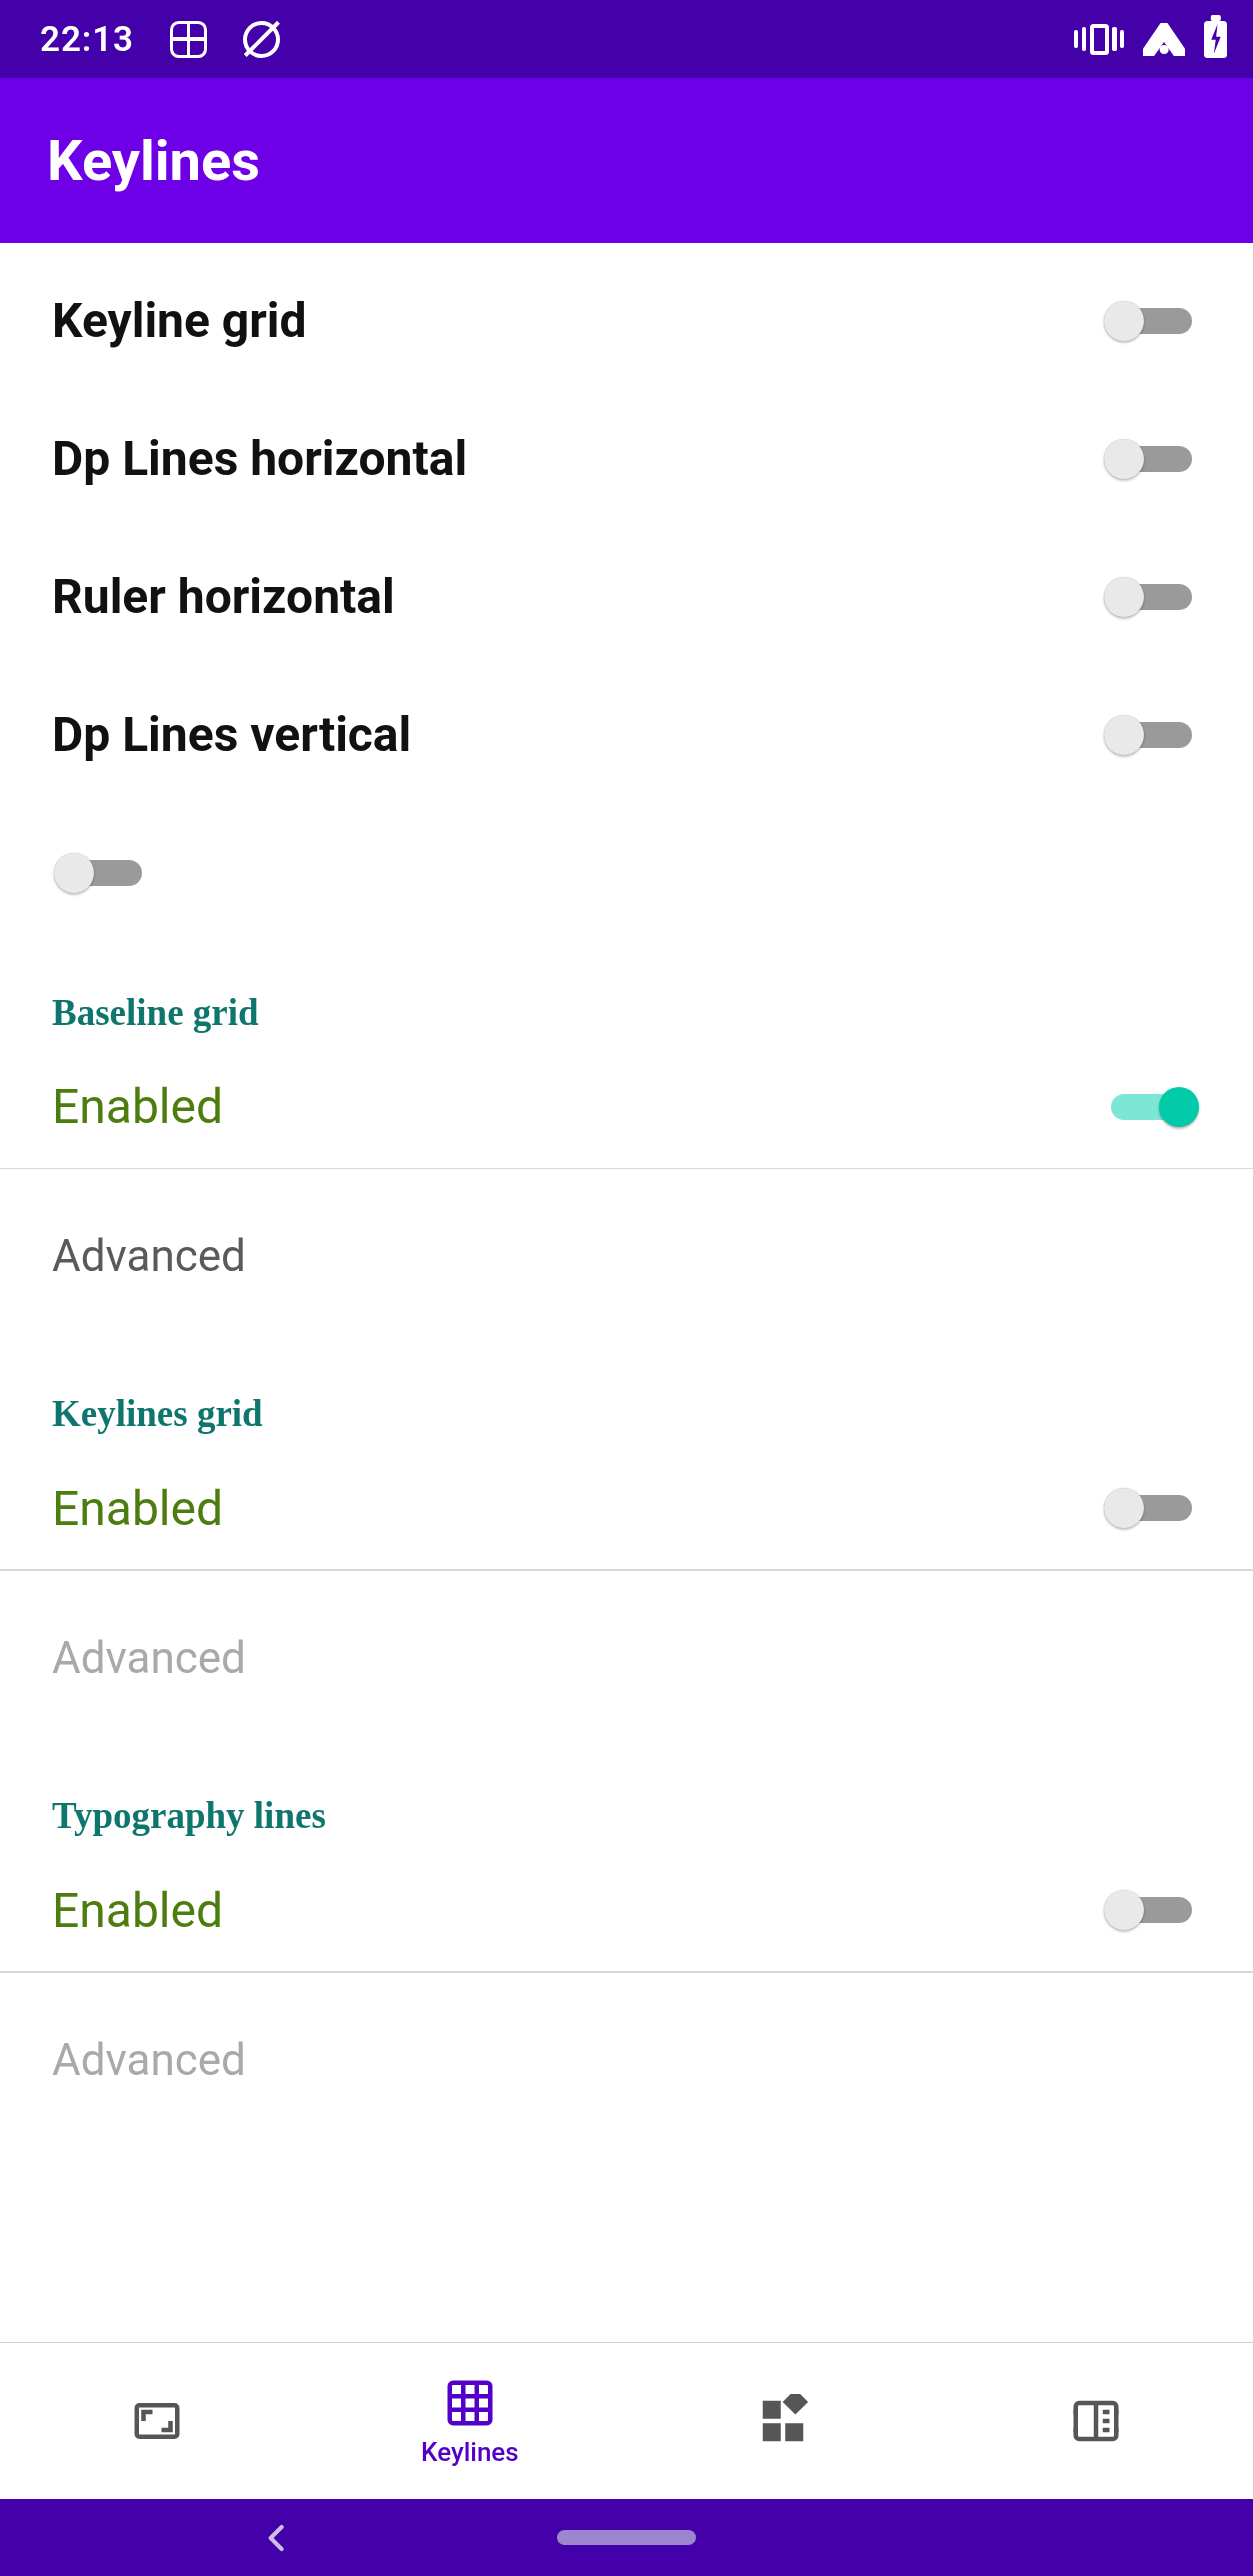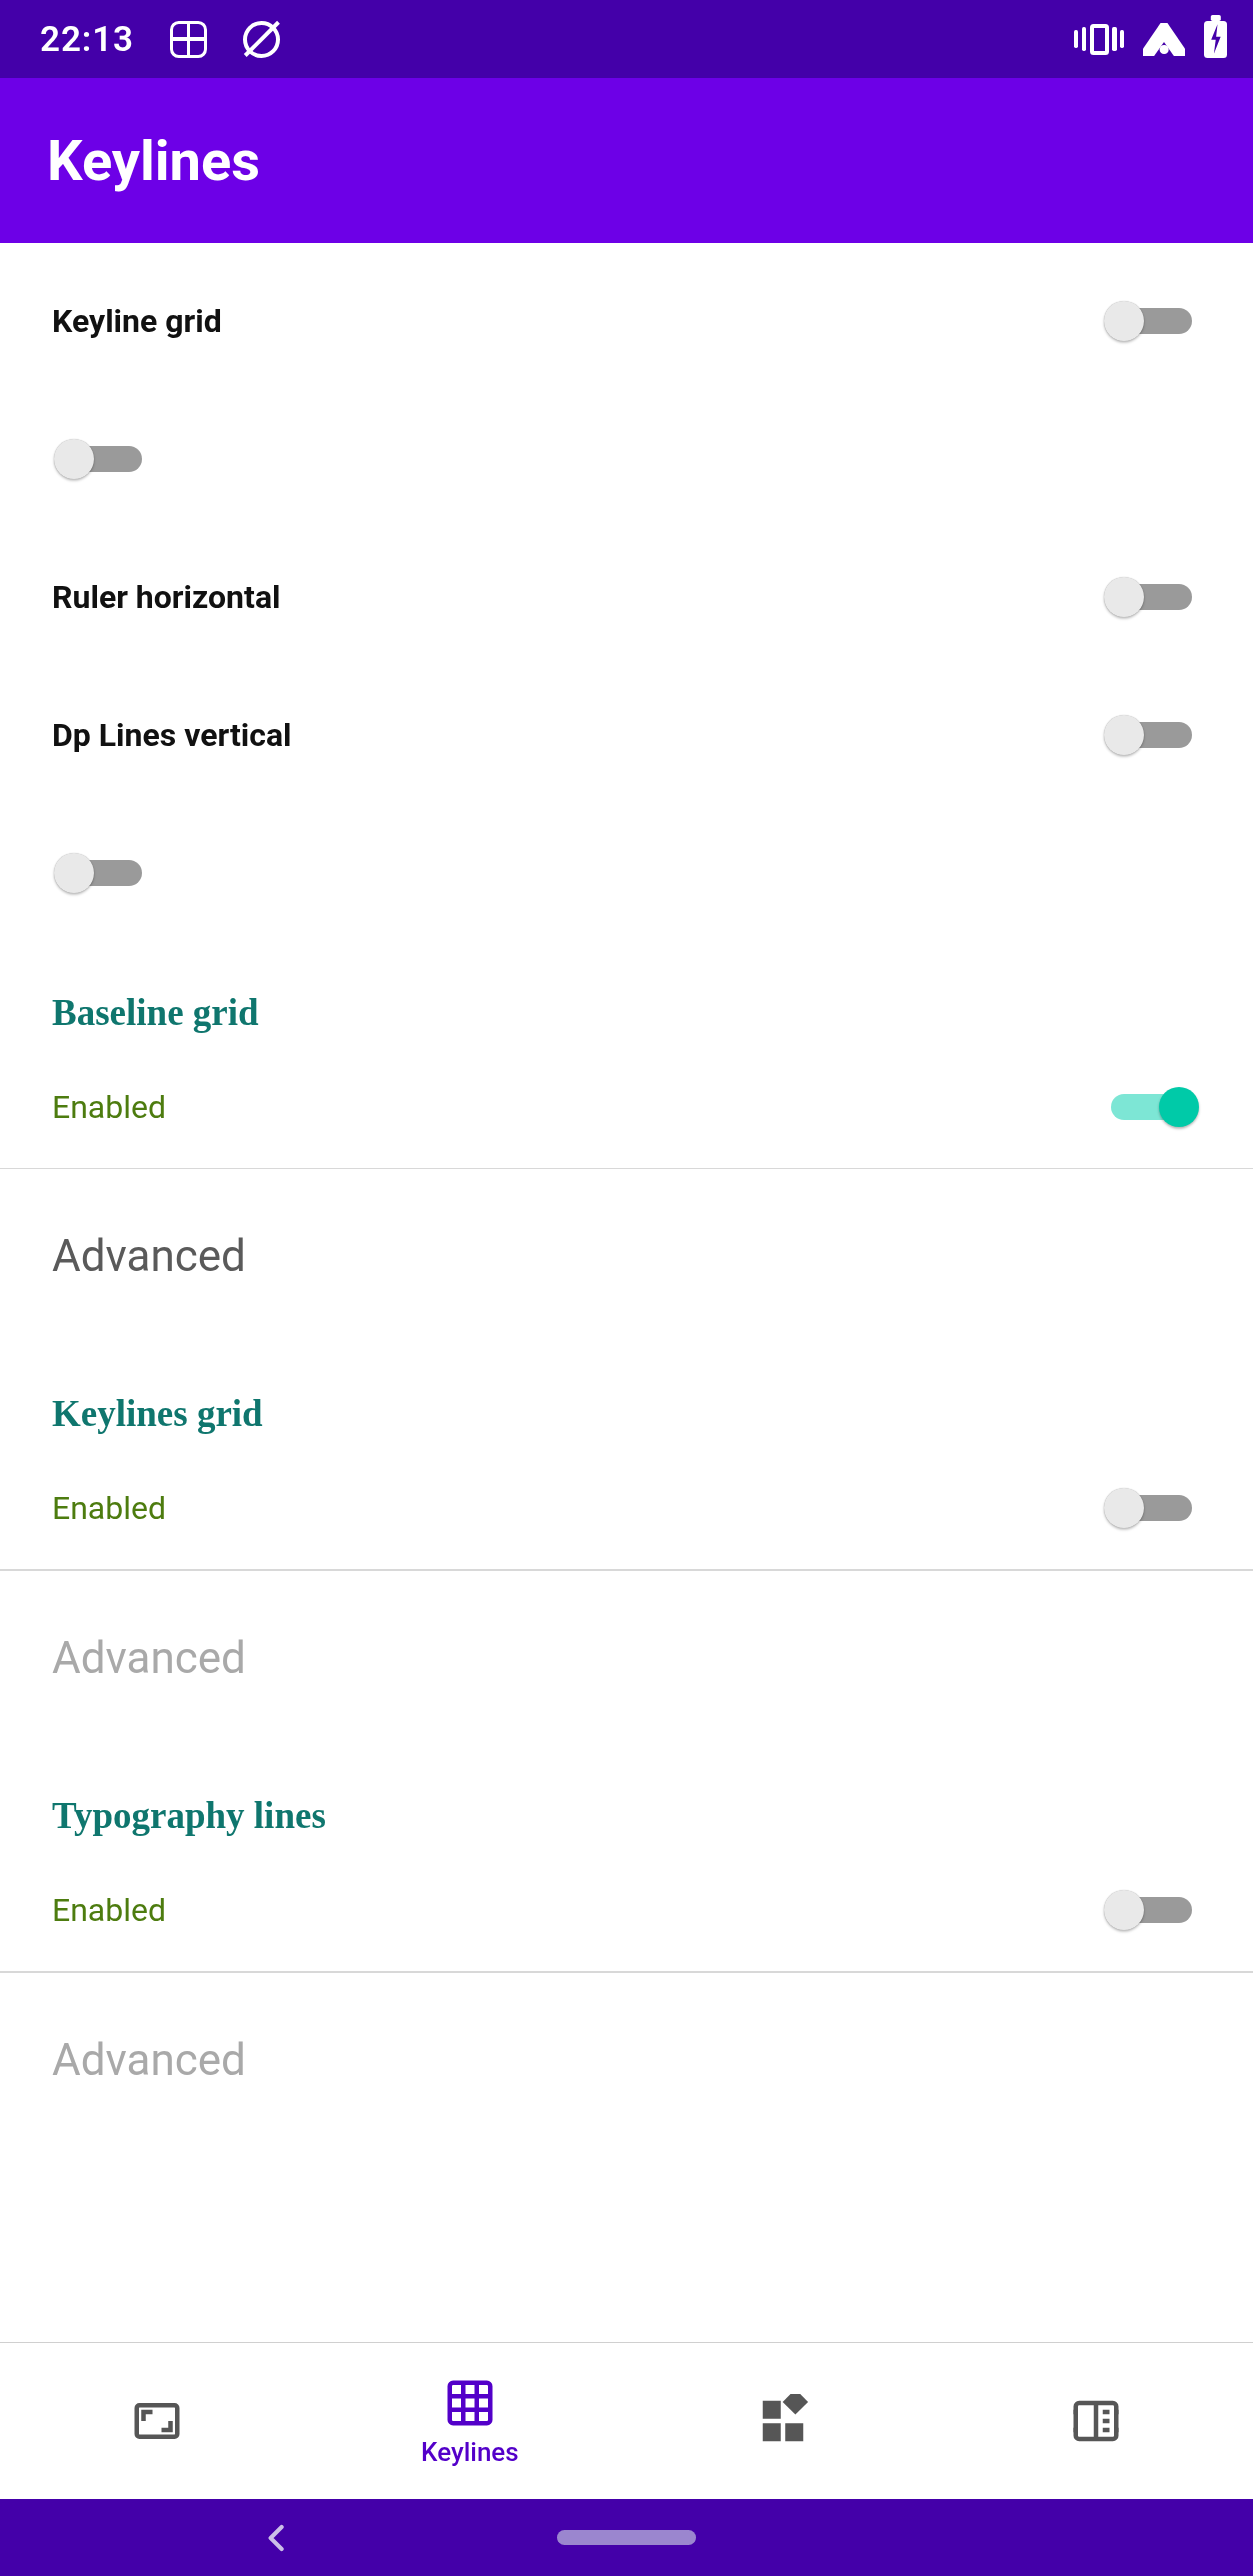--- a/index.html
+++ b/index.html
@@ -135,21 +135,21 @@
     overflow: hidden;
     background: #fff;
   }
   .row {
     display: flex;
     align-items: center;
     justify-content: space-between;
     padding: 0 52px;
   }
   .row .label {
-    font-size: 32px;
+    font-size: 48px;
     color: #222;
   }
   .row.thin .label { font-weight: 400; color: #4d7c0f; }
   .row.bold .label { font-weight: 700; color: #111; }
 
   .toggle-row { height: 138px; }
   .toggle-row.first { margin-top: 8.7px; }
 
   .section-title {
     height: 104px;
@@ -267,20 +267,21 @@
 <div class="content">
 
   <div class="row bold toggle-row first">
     <span class="label">Keyline grid</span>
     <span class="switch">
         <span class="track"></span>
         <span class="thumb"></span>
       </span>
   </div>
   <div class="row bold toggle-row">
+    <span class="label">Dp Lines horizontal</span>
     <span class="switch">
         <span class="track"></span>
         <span class="thumb"></span>
       </span>
   </div>
   <div class="row bold toggle-row">
     <span class="label">Ruler horizontal</span>
     <span class="switch">
         <span class="track"></span>
         <span class="thumb"></span>

